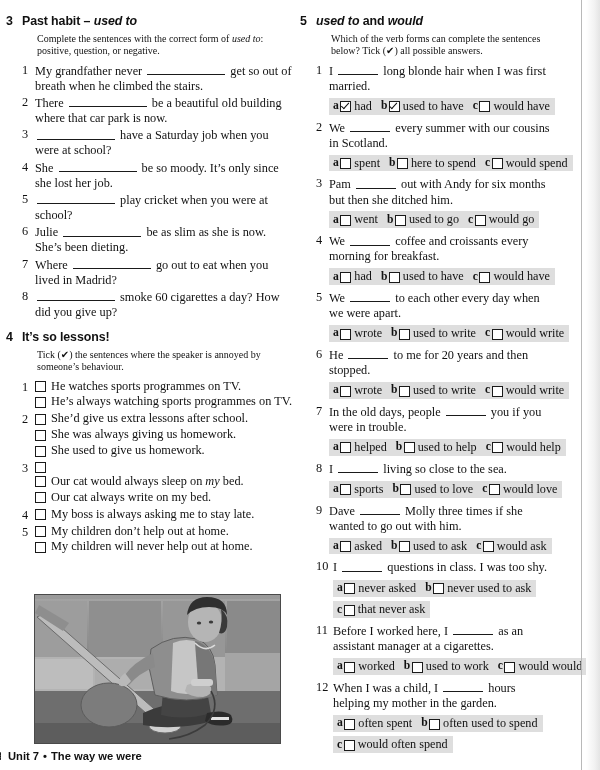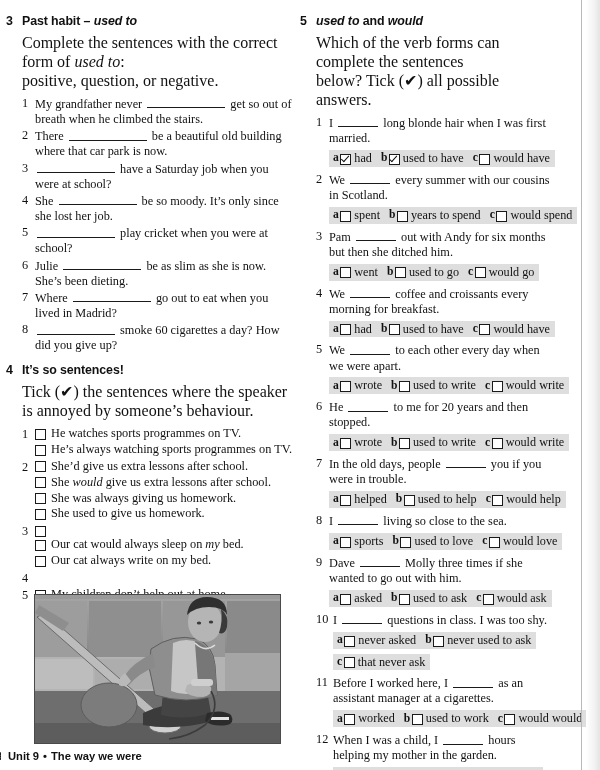--- a/index.html
+++ b/index.html
@@ -70,23 +70,24 @@
   .ex-title { }
   .ex-title .it {
     font-style: italic;
   }
 
   .ex-body {
     margin-left: 16px;
   }
 
   .instr {
-    font-size: 16px;
+    font-size: 10px;
     line-height: 1.19;
     margin-bottom: 6px;
+    margin-left: 15px;
   }
   .instr .it { font-style: italic; }
 
   
   .qlist {
     margin: 0;
     padding: 0;
     list-style: none;
   }
   .q {
@@ -261,21 +262,21 @@
               <span class="q-num">8</span>
               <span class="q-text"><span class="blank b-long"></span><span> smoke 60 cigarettes a day? How did you give up?</span></span>
             </div>
           </div>
       </div>
     </div>
 
     <div class="ex" style="margin-top:10px;">
       <div class="ex-head">
         <span class="ex-num">4</span>
-        <span class="ex-title">It’s so sentences!</span>
+        <span class="ex-title">It’s so lessons!</span>
       </div>
       <div class="ex-body">
         <div class="instr"><span>Tick (</span><span>✔</span><span>) the sentences where the speaker is annoyed by someone’s behaviour.</span></div>
         <div id="ex4-list">
             <div class="tickgroup">
               <span class="q-num">1</span>
               <div class="lines">
                 <div class="tickline">
                   <span class="cbox"></span>
                   <span>He watches sports programmes on TV.</span>
@@ -288,24 +289,20 @@
             </div>
             <div class="tickgroup">
               <span class="q-num">2</span>
               <div class="lines">
                 <div class="tickline">
                   <span class="cbox"></span>
                   <span>She’d give us extra lessons after school.</span>
                 </div>
                 <div class="tickline">
                   <span class="cbox"></span>
-                  <span><span>She </span><span class="it">would</span><span> give us extra lessons after school.</span></span>
-                </div>
-                <div class="tickline">
-                  <span class="cbox"></span>
                   <span>She was always giving us homework.</span>
                 </div>
                 <div class="tickline">
                   <span class="cbox"></span>
                   <span>She used to give us homework.</span>
                 </div>
               </div>
             </div>
             <div class="tickgroup">
               <span class="q-num">3</span>
@@ -319,20 +316,24 @@
                 </div>
                 <div class="tickline">
                   <span class="cbox"></span>
                   <span>Our cat always write on my bed.</span>
                 </div>
               </div>
             </div>
             <div class="tickgroup">
               <span class="q-num">4</span>
               <div class="lines">
+                <div class="tickline">
+                  <span class="cbox"></span>
+                  <span>My boss is always asking me to stay late.</span>
+                </div>
               </div>
             </div>
             <div class="tickgroup">
               <span class="q-num">5</span>
               <div class="lines">
                 <div class="tickline">
                   <span class="cbox"></span>
                   <span>My children don’t help out at home.</span>
                 </div>
                 <div class="tickline">
@@ -447,21 +448,21 @@
               </div>
               <div class="optrows" style="margin-left: 13px;"><div class="optrow" style="background: rgb(222, 222, 222);">
                   <span class="opt">
                     <span class="opt-letter">a</span>
                     <span class="cbox"></span>
                     <span>spent</span>
                   </span>
                   <span class="opt">
                     <span class="opt-letter">b</span>
                     <span class="cbox"></span>
-                    <span>years to spend</span>
+                    <span>here to spend</span>
                   </span>
                   <span class="opt">
                     <span class="opt-letter">c</span>
                     <span class="cbox"></span>
                     <span>would spend</span>
                   </span>
                 </div><br></div>
             </div>
             <div style="margin-bottom: 3px;">
               <div class="q">
@@ -698,18 +699,18 @@
           </div>
       </div>
     </div>
   </div>
 
   <div class="gutter g1"></div>
   <div class="gutter-shade"></div>
 
   <div class="footer">
     <span class="pageno">86</span>
-    <span>Unit 9</span>
+    <span>Unit 7</span>
     <span class="dot">•</span>
     <span>The way we were</span>
   </div>
 
 </div>
 
 </body></html>

